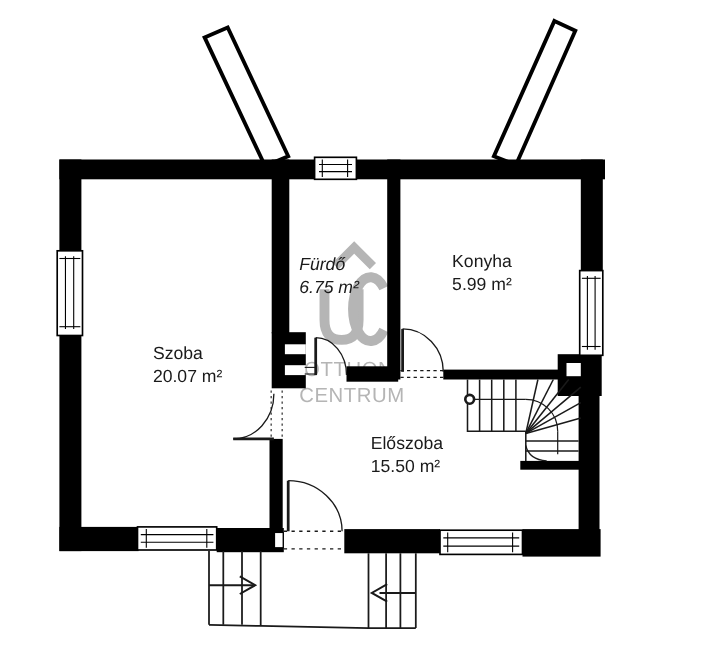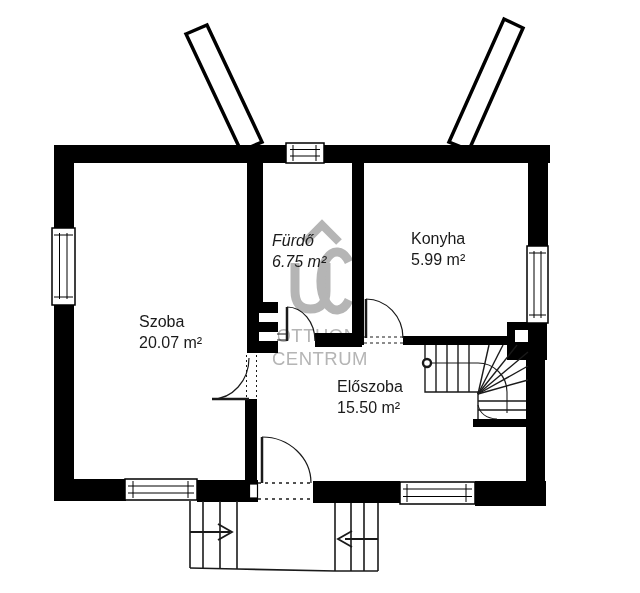--- a/index.html
+++ b/index.html
@@ -226,19 +226,19 @@
       <span class="area">20.07 m²</span>
     </div>
     <div class="room-label" style="left:272px;top:230px;font-style:italic;">
       <span class="name">Fürdő</span>
       <span class="area">6.75 m²</span>
     </div>
     <div class="room-label" style="left:411px;top:228px;">
       <span class="name">Konyha</span>
       <span class="area">5.99 m²</span>
     </div>
-    <div class="room-label" style="left:337px;top:376px;">
+    <div class="room-label" style="left:337px;top:393px;">
       <span class="name">Előszoba</span>
       <span class="area">15.50 m²</span>
     </div>
   </div>
 
 </div>
 
 </body></html>

